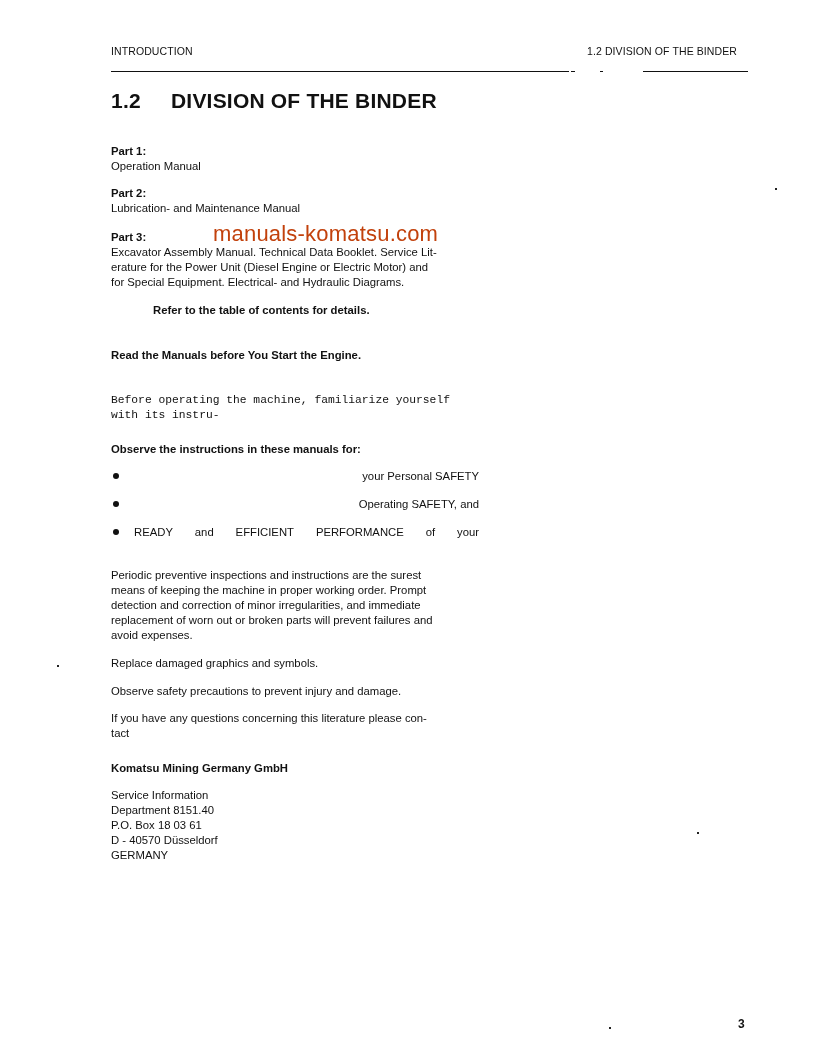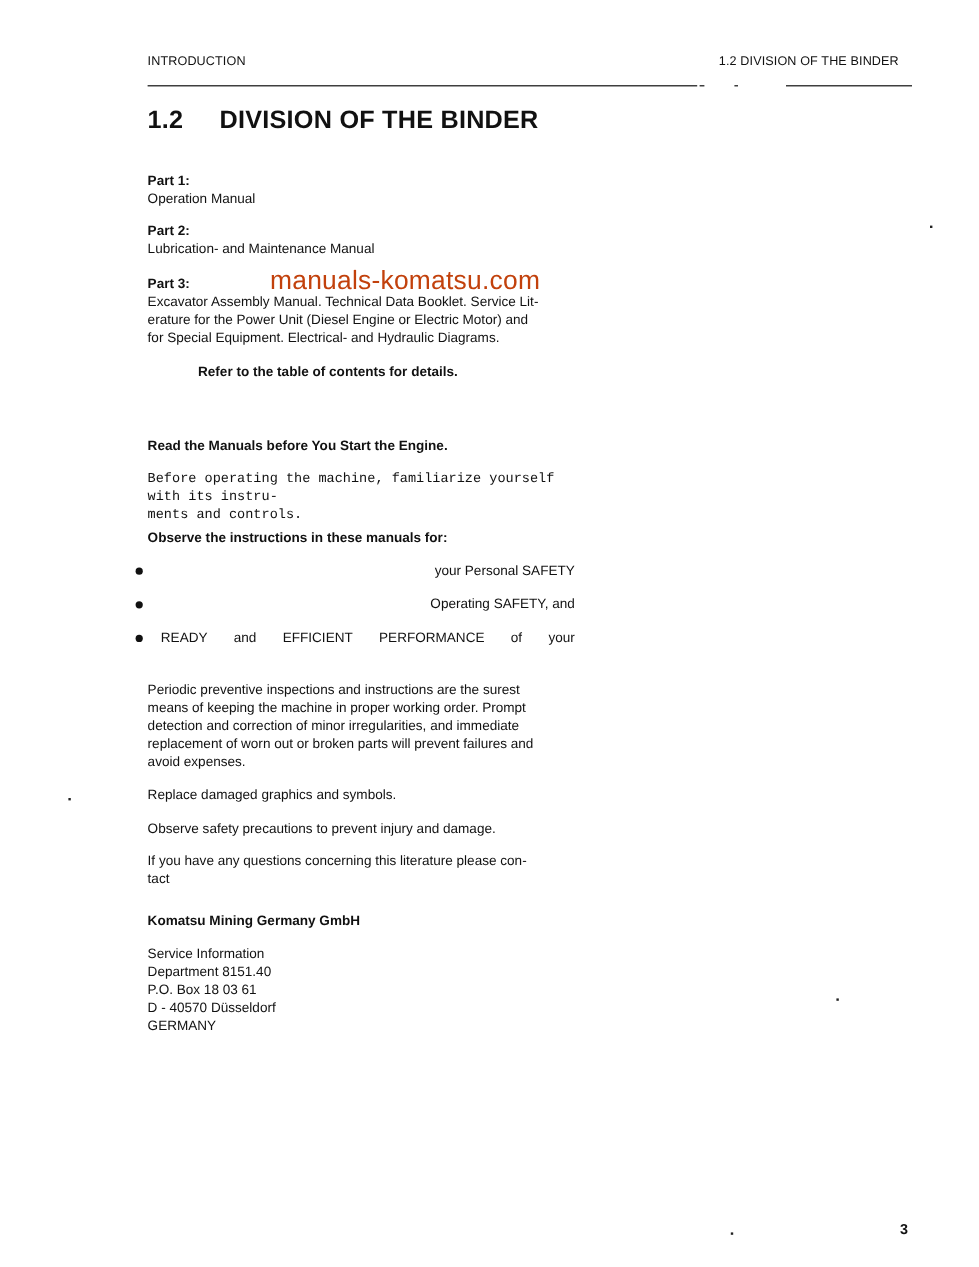--- a/index.html
+++ b/index.html
@@ -8,21 +8,21 @@
       background: #ffffff;
     }
     body {
       width: 816px;
       height: 1056px;
       position: relative;
       overflow: hidden;
       font-family: "Liberation Sans", sans-serif;
       color: #111111;
     }
-    .abs { position: absolute; margin-left: 12px; }
+    .abs { position: absolute; }
 
     
     .hdr-left {
       left: 111px; top: 45px;
       font-size: 10.5px; letter-spacing: 0.1px;
     }
     .hdr-right {
       left: 587px; top: 45px;
       font-size: 10.5px; letter-spacing: 0.1px;
     }
@@ -113,24 +113,23 @@
   <div class="b">Part 3:</div>
   <div>Excavator Assembly Manual. Technical Data Booklet. Service Lit-</div>
   <div>erature for the Power Unit (Diesel Engine or Electric Motor) and</div>
   <div>for Special Equipment. Electrical- and Hydraulic Diagrams.</div>
 </div>
 
 <div class="abs watermark">manuals-komatsu.com</div>
 
 <div class="abs col b" style="top:303px; left:133px;padding-left:20px;">Refer to the table of contents for details.</div>
 
-<div class="abs col b" style="top:365px;">Read the Manuals before You Start the Engine.</div>
+<div class="abs col b" style="top:348px;">Read the Manuals before You Start the Engine.</div>
 <div class="abs col" style="top:393px;font-family:Liberation Mono, monospace;">
   <div>Before operating the machine, familiarize yourself with its instru-</div>
-  <div>ments and controls.</div>
 </div>
 
 <div class="abs col b" style="top:442px;">Observe the instructions in these manuals for:</div>
 
 <div class="bullet-row" style="top:469px;">
   <span class="bullet-dot"></span>
   <div class="bullet-text">your Personal SAFETY</div>
 </div>
 <div class="bullet-row" style="top:497px;">
   <span class="bullet-dot"></span>

